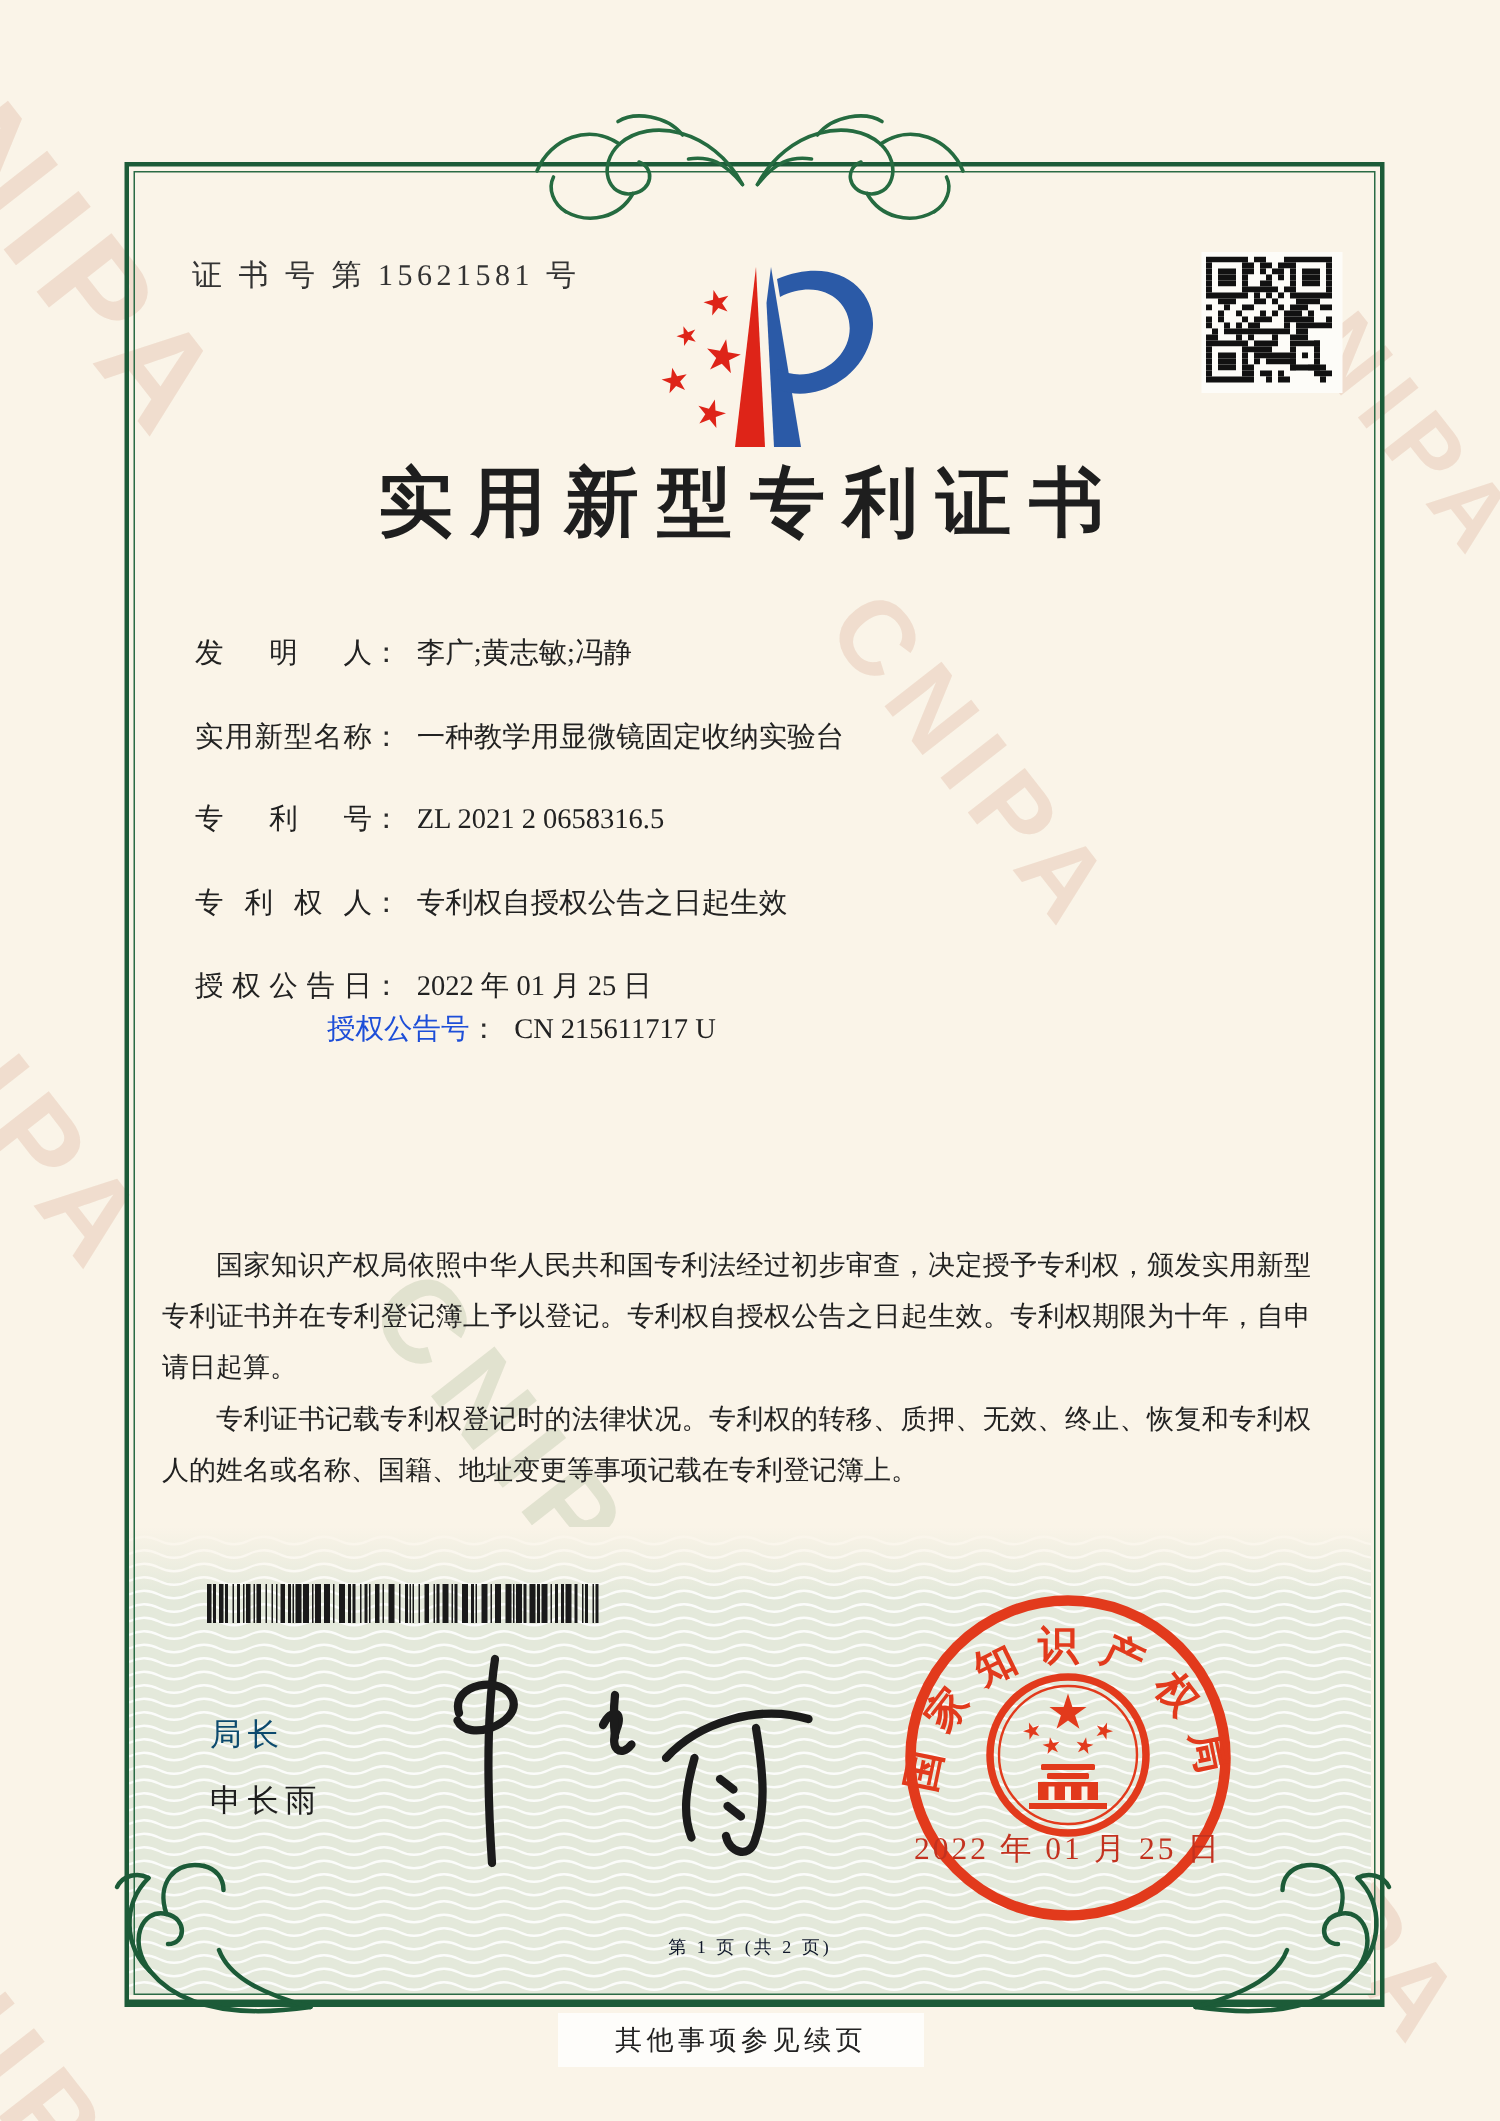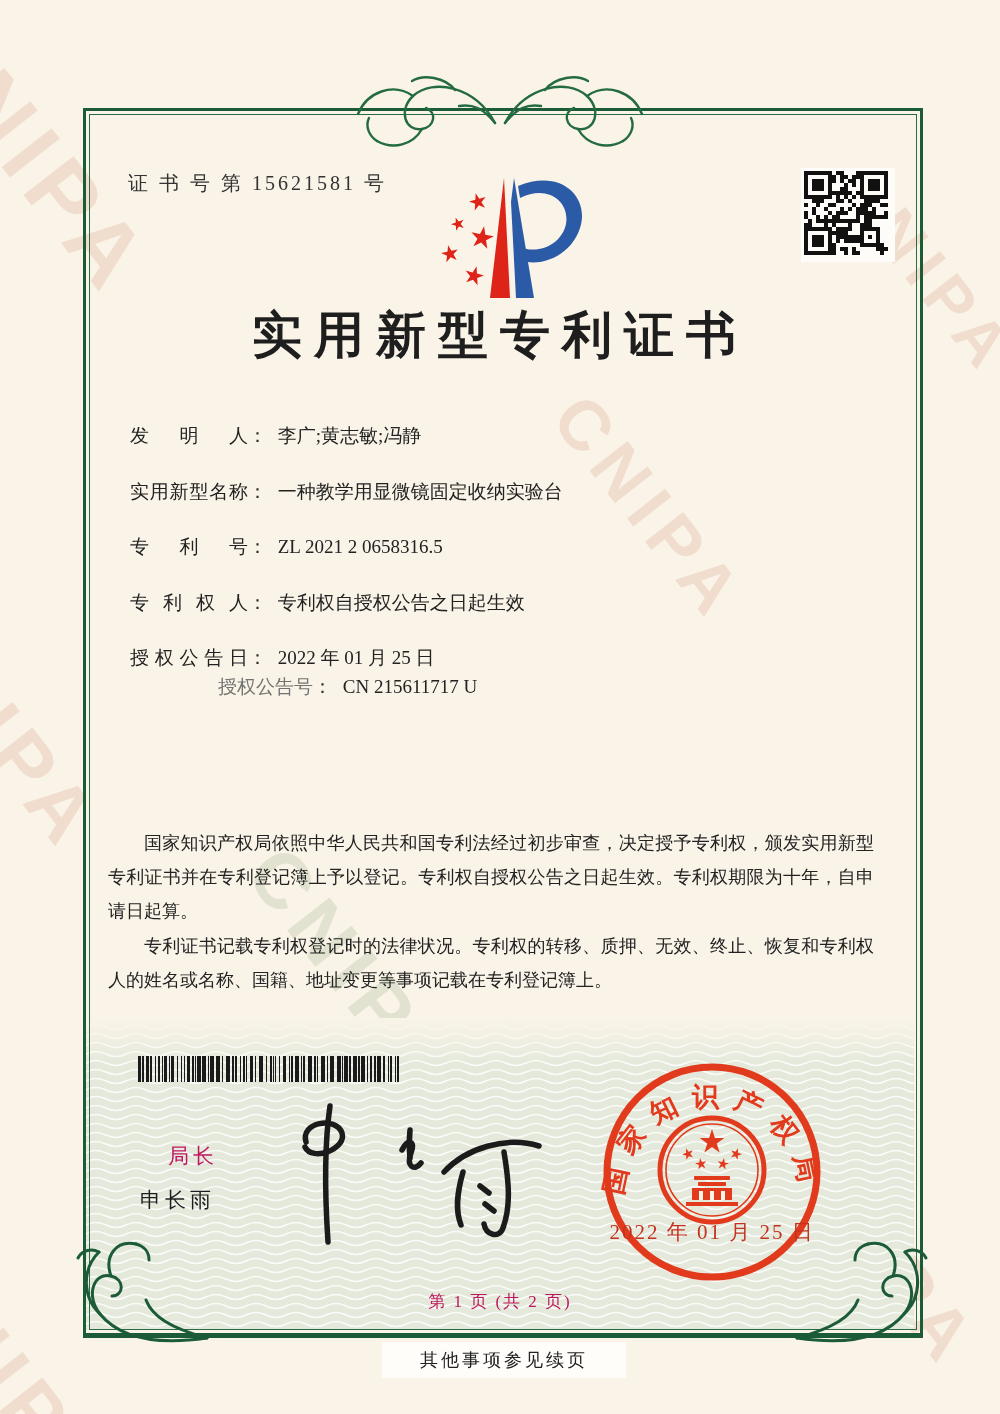--- a/index.html
+++ b/index.html
@@ -36,41 +36,41 @@
 
   .fields{position:absolute;left:130px;top:422px;width:720px;font-size:19px;}
   .frow{margin-bottom:27px;line-height:1.5;white-space:nowrap;}
   .frow .fl{display:inline-block;width:118px;text-align:justify;text-align-last:justify;
       vertical-align:top;color:#222;}
   .frow .fv{display:inline-block;vertical-align:top;margin-left:6px;color:#222;}
   .frow.addr{white-space:normal;}
   .frow.addr .fv{width:575px;line-height:1.6;}
   .grant-row{display:flex;gap:0;flex-direction:column;}
   .grant-row .pair2{margin-left:88px;}
-  .grant-row .fl2{color:#737373;}
+  .grant-row .fl2{color:#1d4ed8;}
 
   .paras{position:absolute;left:108px;top:826px;width:766px;font-size:18px;
       line-height:1.9;text-align:justify;color:#222;}
   .paras p{margin:0;text-indent:2em;}
 
   .barcode{position:absolute;left:138px;top:1056px;width:268px;height:26px;}
 
-  .sig-title{position:absolute;left:140px;top:1142px;font-size:21px;color:#be185d;
-      font-family:"Liberation Sans","DejaVu Sans",sans-serif;letter-spacing:4px;margin-left:28px;}
+  .sig-title{position:absolute;left:140px;top:1142px;font-size:21px;color:#0c4a6e;
+      font-family:"Liberation Sans","DejaVu Sans",sans-serif;letter-spacing:4px;}
   .sig-name{position:absolute;left:140px;top:1186px;font-size:21px;color:#1e1e1e;
       font-family:"Liberation Sans","DejaVu Sans",sans-serif;letter-spacing:4px;}
   .sig-hand{position:absolute;left:252px;top:1092px;width:300px;height:160px;}
 
   .seal{position:absolute;left:598px;top:1058px;width:228px;height:228px;}
   .seal-date{position:absolute;left:0;top:160px;width:100%;text-align:center;
       font-size:21px;color:#c3321f;letter-spacing:2px;}
 
   .page-ind{position:absolute;left:0;top:1290px;width:100%;text-align:center;
-      font-size:17px;color:#be185d;letter-spacing:2px;}
-  .cont-note{position:absolute;left:382px;top:1342px;width:244px;height:36px;
+      font-size:12px;color:#0f172a;letter-spacing:2px;}
+  .cont-note{position:absolute;left:372px;top:1342px;width:244px;height:36px;
       background:#fefdfa;text-align:center;line-height:36px;font-size:18px;
       color:#222;letter-spacing:3px;z-index:6;}
 </style>
 </head>
 <body>
 
 <div class="wm pink" style="left:-30px;top:-10px;font-size:92px;">CNIPA</div>
 <div class="wm pink" style="left:600px;top:380px;font-size:70px;">CNIPA</div>
 <div class="wm pink" style="left:-60px;top:580px;font-size:80px;">CNIPA</div>
 <div class="wm green" style="left:300px;top:830px;font-size:78px;">CNIPA</div>

